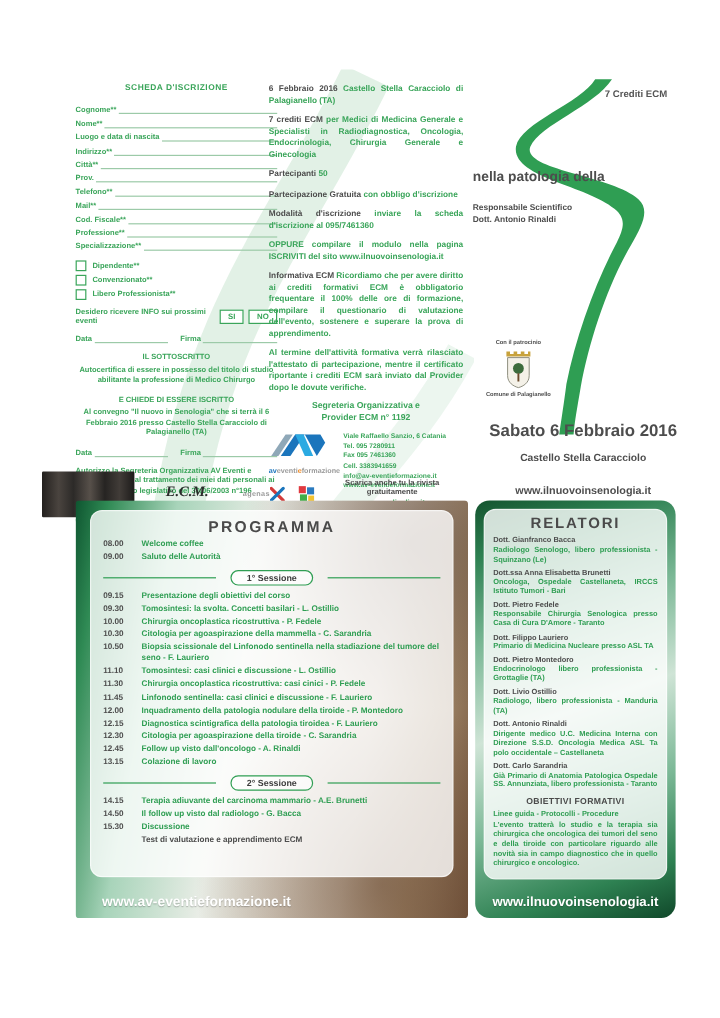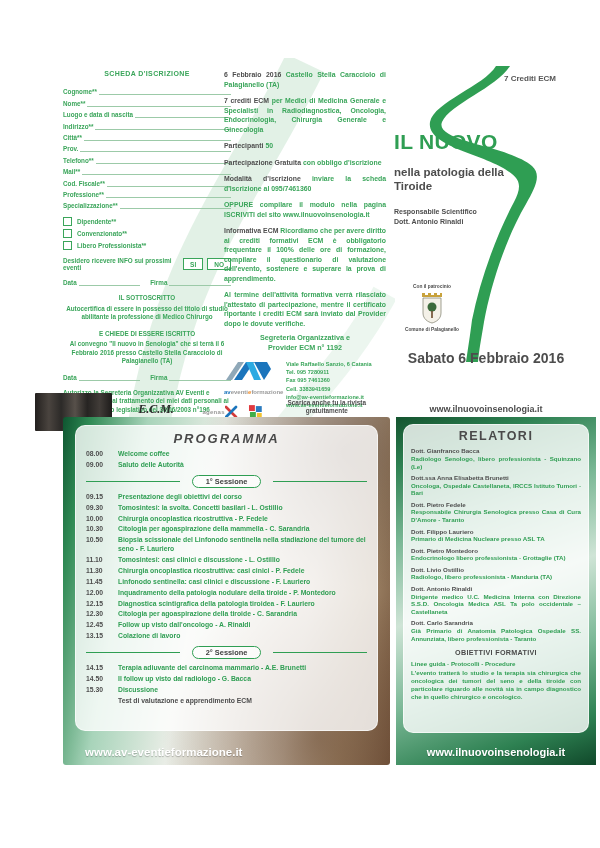--- a/index.html
+++ b/index.html
@@ -57,26 +57,26 @@
   .patro svg{margin:2px auto;display:block;}
   .cov-date{position:absolute;top:290px;width:100%;text-align:center;font-size:14px;font-weight:bold;color:#4d4d4d;}
   .cov-venue{position:absolute;top:316px;width:100%;text-align:center;font-size:8.6px;font-weight:bold;color:#4d4d4d;line-height:1.3;}
   .cov-site{position:absolute;top:344px;width:100%;text-align:center;font-size:9px;font-weight:bold;color:#4d4d4d;}
   
   .panel-prog{position:absolute;left:63px;top:417px;width:327px;height:348px;border-radius:3px;overflow:hidden;
      background:
        radial-gradient(circle at 86% 10%, rgba(84,62,50,.55), rgba(84,62,50,0) 34%),
        radial-gradient(circle at 78% 92%, rgba(110,79,56,.6), rgba(110,79,56,0) 38%),
        linear-gradient(100deg,#0e5530 0%,#2f8a54 7%,#a8d4ba 22%,#e9ede6 42%,#ddd6ca 58%,#cabcab 72%,#a08668 86%,#6e4f38 100%);}
-  .panel-spk{position:absolute;left:396px;top:417px;width:200px;height:348px;border-radius:0;overflow:hidden;
+  .panel-spk{position:absolute;left:396px;top:417px;width:167px;height:348px;border-radius:12px;overflow:hidden;
      background:linear-gradient(160deg,#14542f 0%,#2e8152 12%,#7bb896 30%,#cfe4d6 50%,#7bb896 70%,#2e8152 88%,#10482a 100%);}
   .card{position:absolute;background:rgba(255,255,255,.8);border:1px solid rgba(255,255,255,.6);border-radius:10px;}
   .prog-card{left:12px;right:12px;top:8px;bottom:34px;padding:5px 10px 3px 10px;}
   .spk-card{left:7px;right:7px;top:7px;bottom:32px;padding:4px 7px;}
-  .prog-title{text-align:center;font-weight:bold;font-size:13px;color:#4a4a4a;letter-spacing:2px;margin-bottom:4px;font-style:italic;}
+  .prog-title{text-align:center;font-weight:bold;font-size:13px;color:#4a4a4a;letter-spacing:2px;margin-bottom:4px;}
   .p-row{display:flex;margin:1.9px 0;font-size:6.8px;font-weight:bold;line-height:1.32;}
   .p-time{flex:0 0 32px;color:#4d4d4d;}
   .p-text{flex:1;color:#2f9e53;}
   .p-text.dark{color:#4d4d4d;}
   .p-session{display:flex;align-items:center;margin:5px 0;gap:12px;}
   .s-line{flex:1;height:1.3px;background:#2f9e53;}
   .s-pill{border:1.3px solid #2f9e53;border-radius:9px;padding:1px 13px;font-size:7.4px;font-weight:bold;color:#3d3d3d;background:rgba(255,255,255,.65);white-space:nowrap;}
   .prog-url{position:absolute;left:22px;bottom:7px;color:#fff;font-weight:bold;font-size:11.5px;text-shadow:0 1px 1px rgba(0,0,0,.25);}
   .spk-title{text-align:center;font-weight:bold;font-size:12.5px;color:#4a4a4a;letter-spacing:1.5px;margin-bottom:4px;}
   .sp-entry{margin-bottom:3.6px;line-height:1.25;}
@@ -282,42 +282,41 @@
 
   <div class="col-cover">
     <svg style="position:absolute;left:0;top:0;" width="188" height="360" viewBox="0 0 188 360">
       <path d="M118 6 C 104 28, 58 44, 50 62 C 42 82, 118 86, 140 106 C 150 115, 143 128, 134 144
                C 114 178, 99 224, 92 262 C 89 280, 87 290, 86 302 L 74 302 C 76 288, 78 276, 80 260
                C 88 220, 104 176, 122 142 C 128 130, 130 122, 120 114 C 96 94, 34 88, 38 62
                C 42 42, 92 26, 104 6 Z" fill="#2f9e53"></path>
     </svg>
     <div class="cov-credits">7 Crediti ECM</div>
     <div class="cov-title">
-      <div class="t1">IL NUOVO</div>
       <div class="cov-sub">
         <div>nella patologia della</div>
-        <div>Tiroide</div>
       </div>
       <div class="cov-resp">
         <div>Responsabile Scientifico</div>
         <div>Dott. Antonio Rinaldi</div>
       </div>
     </div>
     <div class="patro">
       <div>Con il patrocinio</div>
       <svg width="26" height="34" viewBox="0 0 26 34">
         <path d="M3 6 L3 2 L6 2 L6 4 L9 4 L9 2 L12 2 L12 4 L15 4 L15 2 L18 2 L18 4 L21 4 L21 2 L23 2 L23 6 Z" fill="#c8a23c"></path>
         <path d="M4 7 L22 7 L22 22 C22 28 17 31 13 32 C9 31 4 28 4 22 Z" fill="#f4f1e8" stroke="#8a8a7a" stroke-width="0.8"></path>
         <circle cx="13" cy="16" r="4.5" fill="#3c6b3c"></circle>
         <path d="M13 20 L13 27" stroke="#6b4a2b" stroke-width="1.6"></path>
       </svg>
       <div>Comune di Palagianello</div>
     </div>
     <div class="cov-date">Sabato 6 Febbraio 2016</div>
     <div class="cov-venue">
+      <div>Castello Stella Caracciolo</div>
     </div>
     <div class="cov-site">www.ilnuovoinsenologia.it</div>
   </div>
 
   <div class="panel-prog">
     <div class="card prog-card">
       <div class="prog-title">PROGRAMMA</div>
       <div>
   <div class="p-row">
     <span class="p-time">08.00</span>

